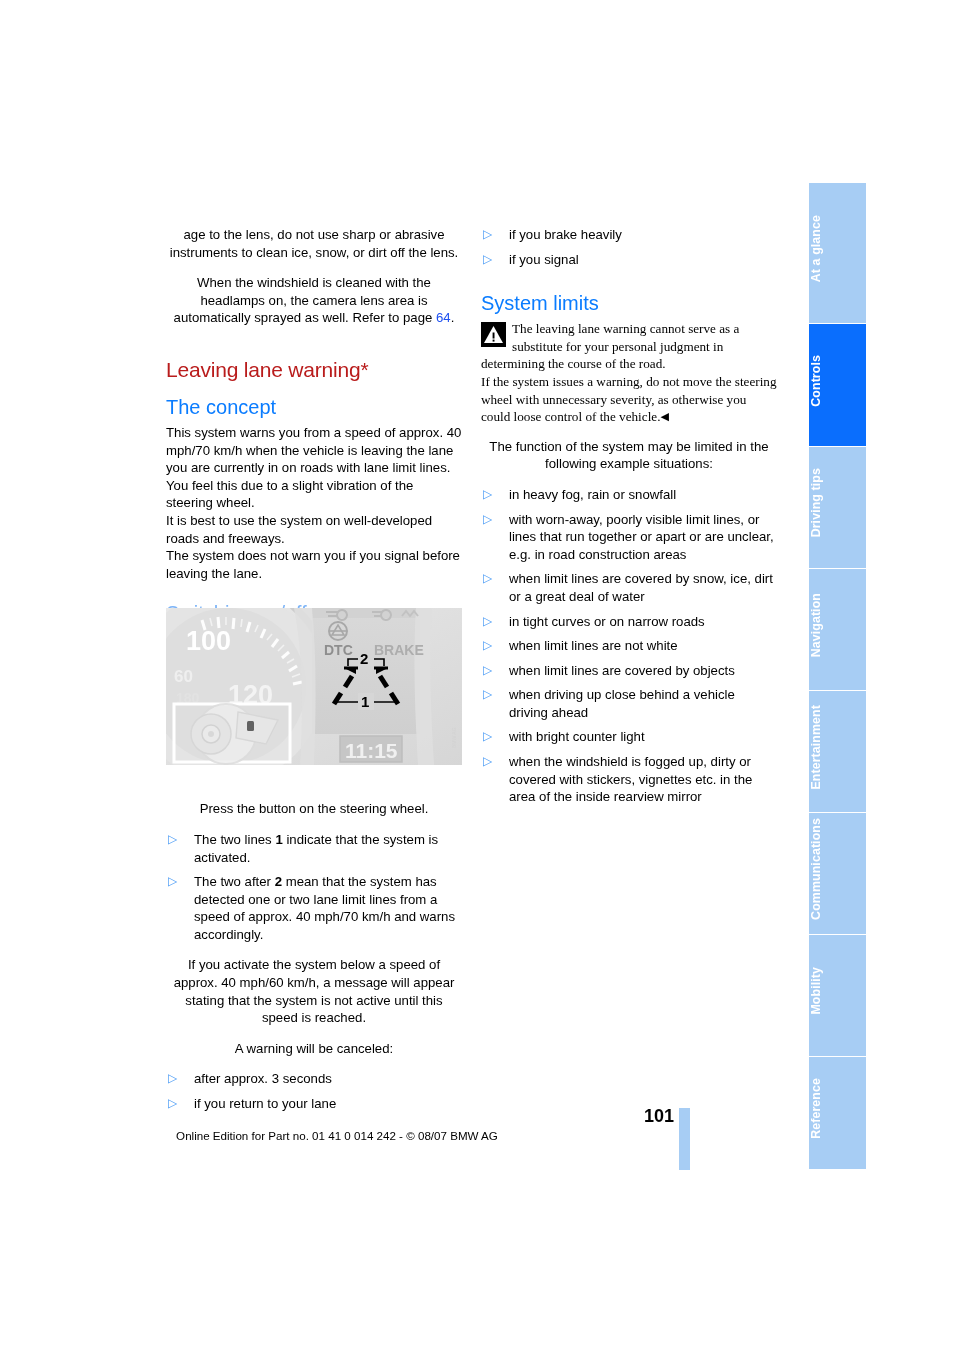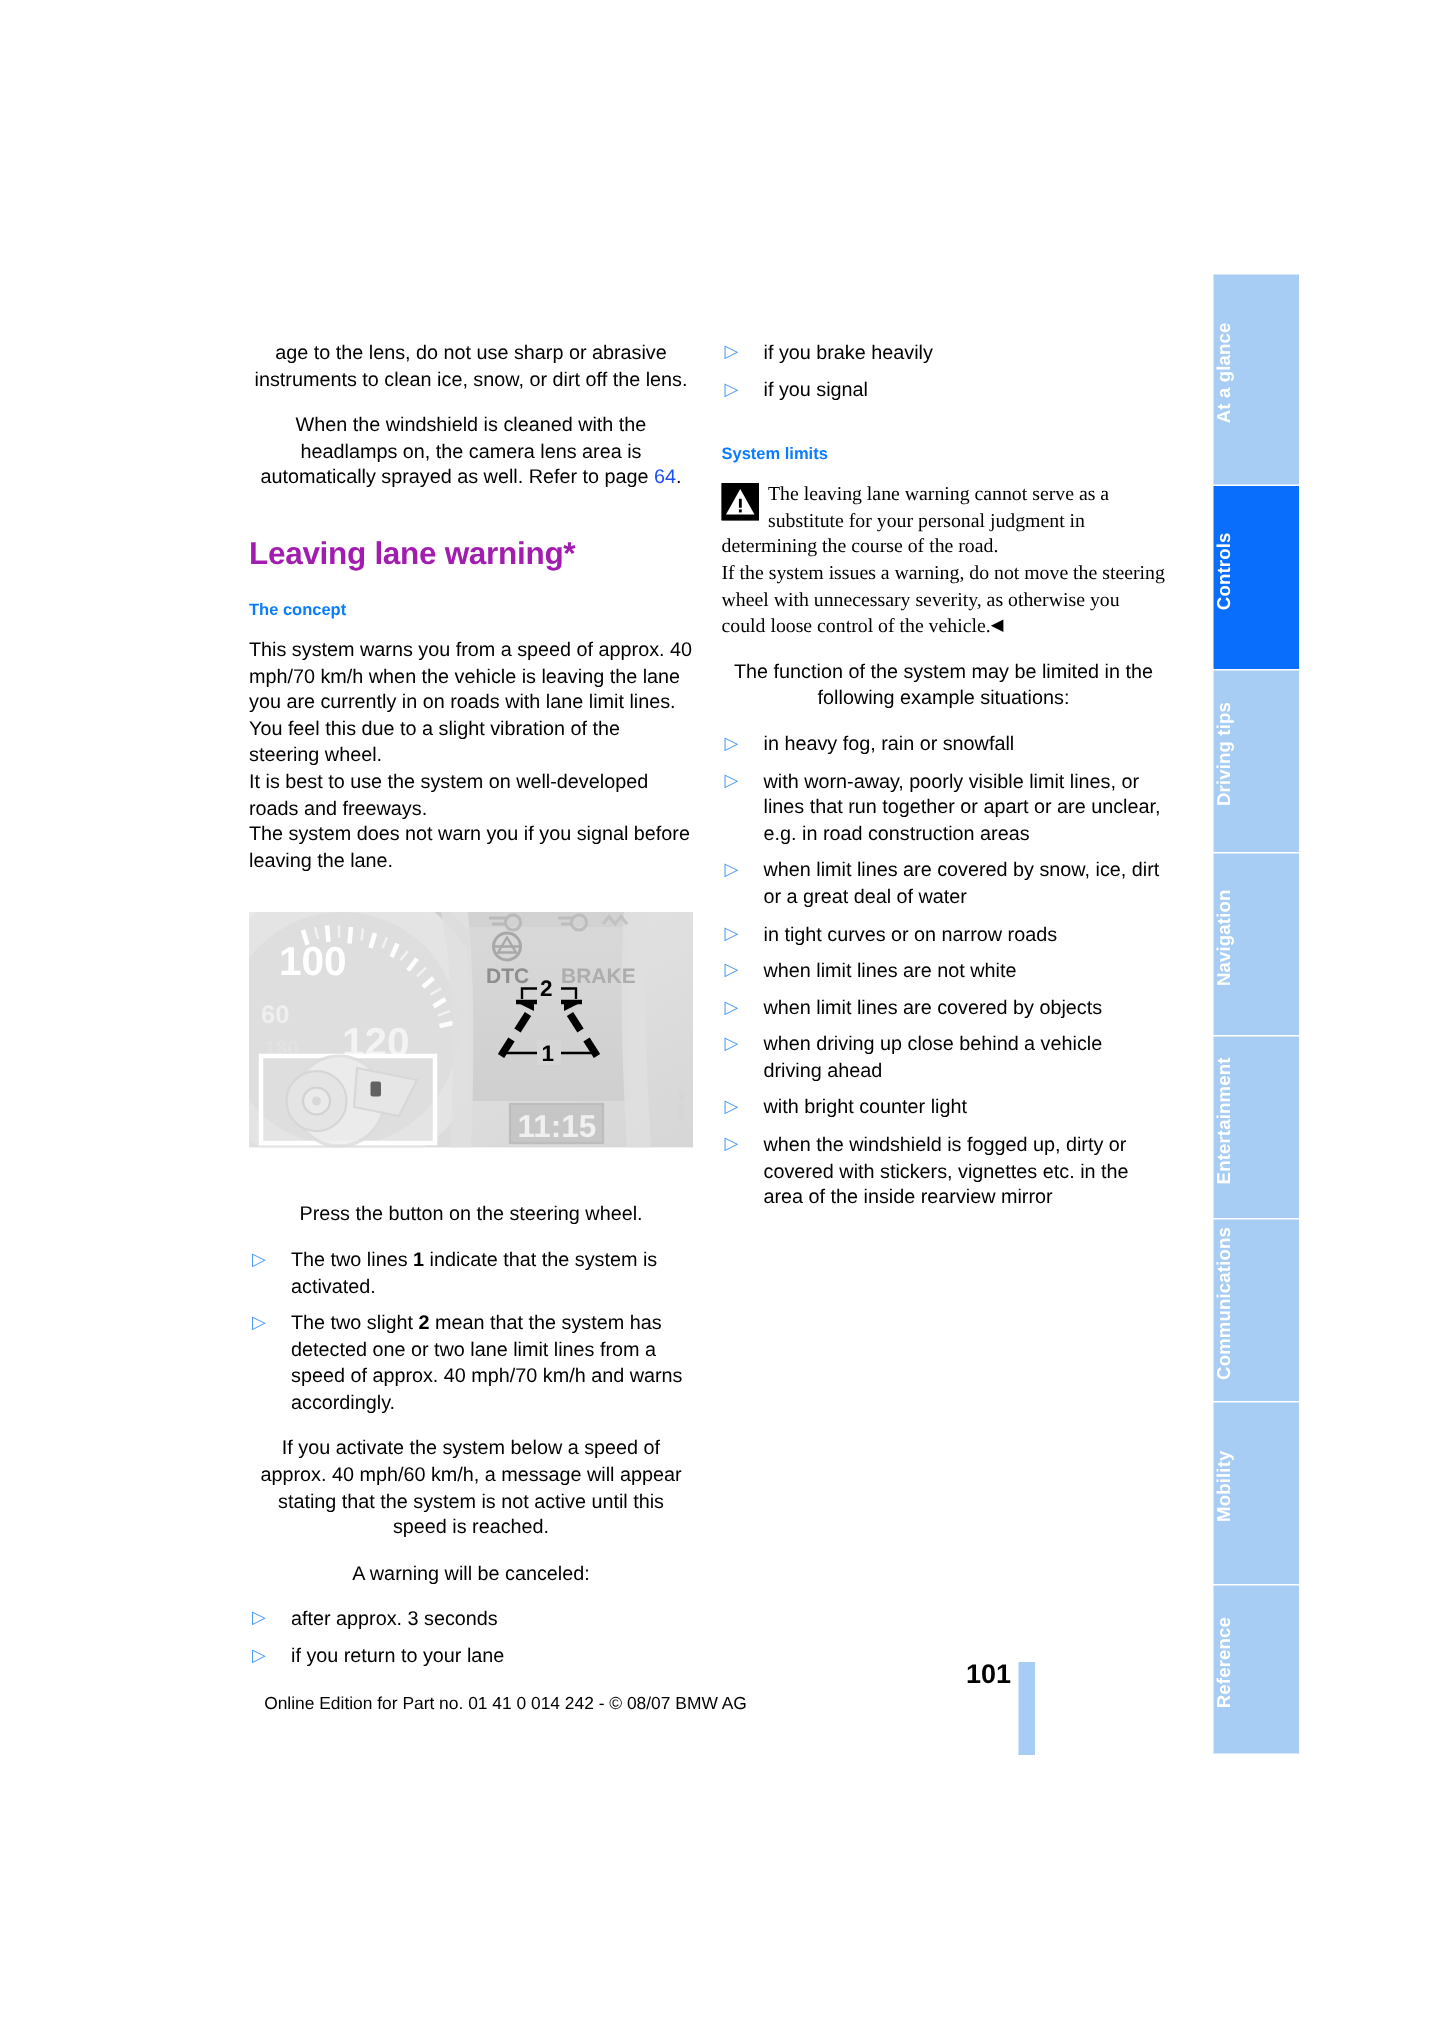--- a/index.html
+++ b/index.html
@@ -38,29 +38,29 @@
     text-align: center;
   }
   p.tight {
     margin: 0;
   }
 
   
   h1.chapter-title {
     font-size: 21px;
     line-height: 26px;
-    font-weight: bold;
-    color: #a21caf;
+    font-weight: normal;
+    color: #b91c1c;
     margin: 30px 0 15px 0;
     letter-spacing: -0.2px;
   }
   h2.sub-head {
-    font-size: 11px;
+    font-size: 20px;
     line-height: 19px;
-    font-weight: bold;
+    font-weight: normal;
     color: #0a7cff;
     margin: 4px 0 7px 0;
   }
   h2.sub-head.pale {
     color: #7db4f7;
     margin-top: 22px;
   }
 
   
   ul.bullets {
@@ -223,21 +223,21 @@
 
     <p class="body">Press the button on the steering wheel.</p>
 
     <ul class="bullets">
       <li>
         <span class="bullet-glyph">▷</span>
         <span>The two lines </span><b class="callout">1</b><span> indicate that the system is activated.</span>
       </li>
       <li>
         <span class="bullet-glyph">▷</span>
-        <span>The two slight </span><b class="callout">2</b><span> mean that the system has detected one or two lane limit lines from a speed of approx. 40 mph/70 km/h and warns accordingly.</span>
+        <span>The two after </span><b class="callout">2</b><span> mean that the system has detected one or two lane limit lines from a speed of approx. 40 mph/70 km/h and warns accordingly.</span>
       </li>
     </ul>
 
     <p class="body" style="margin-top:13px">If you activate the system below a speed of approx. 40 mph/60 km/h, a message will appear stating that the system is not active until this speed is reached.</p>
 
     <p class="body">A warning will be canceled:</p>
 
     <ul class="bullets">
       <li>
         <span class="bullet-glyph">▷</span>

